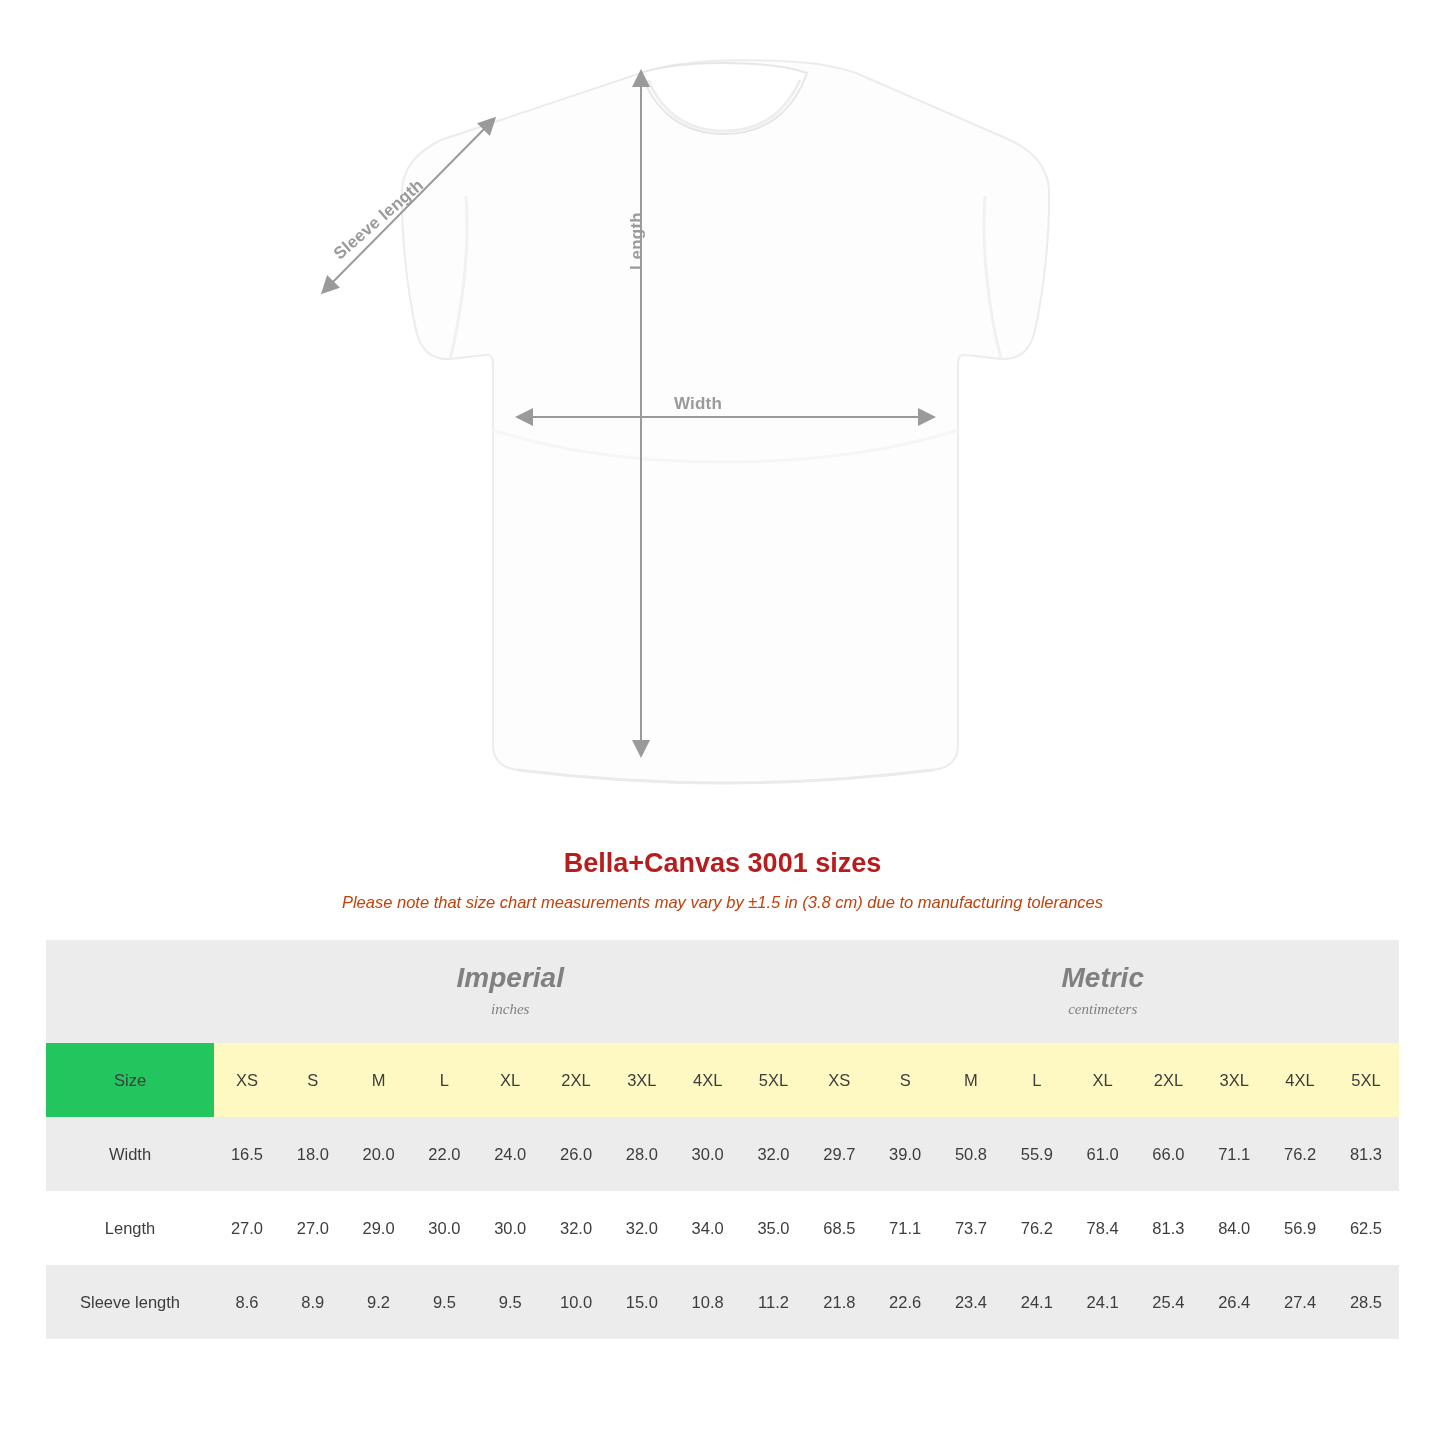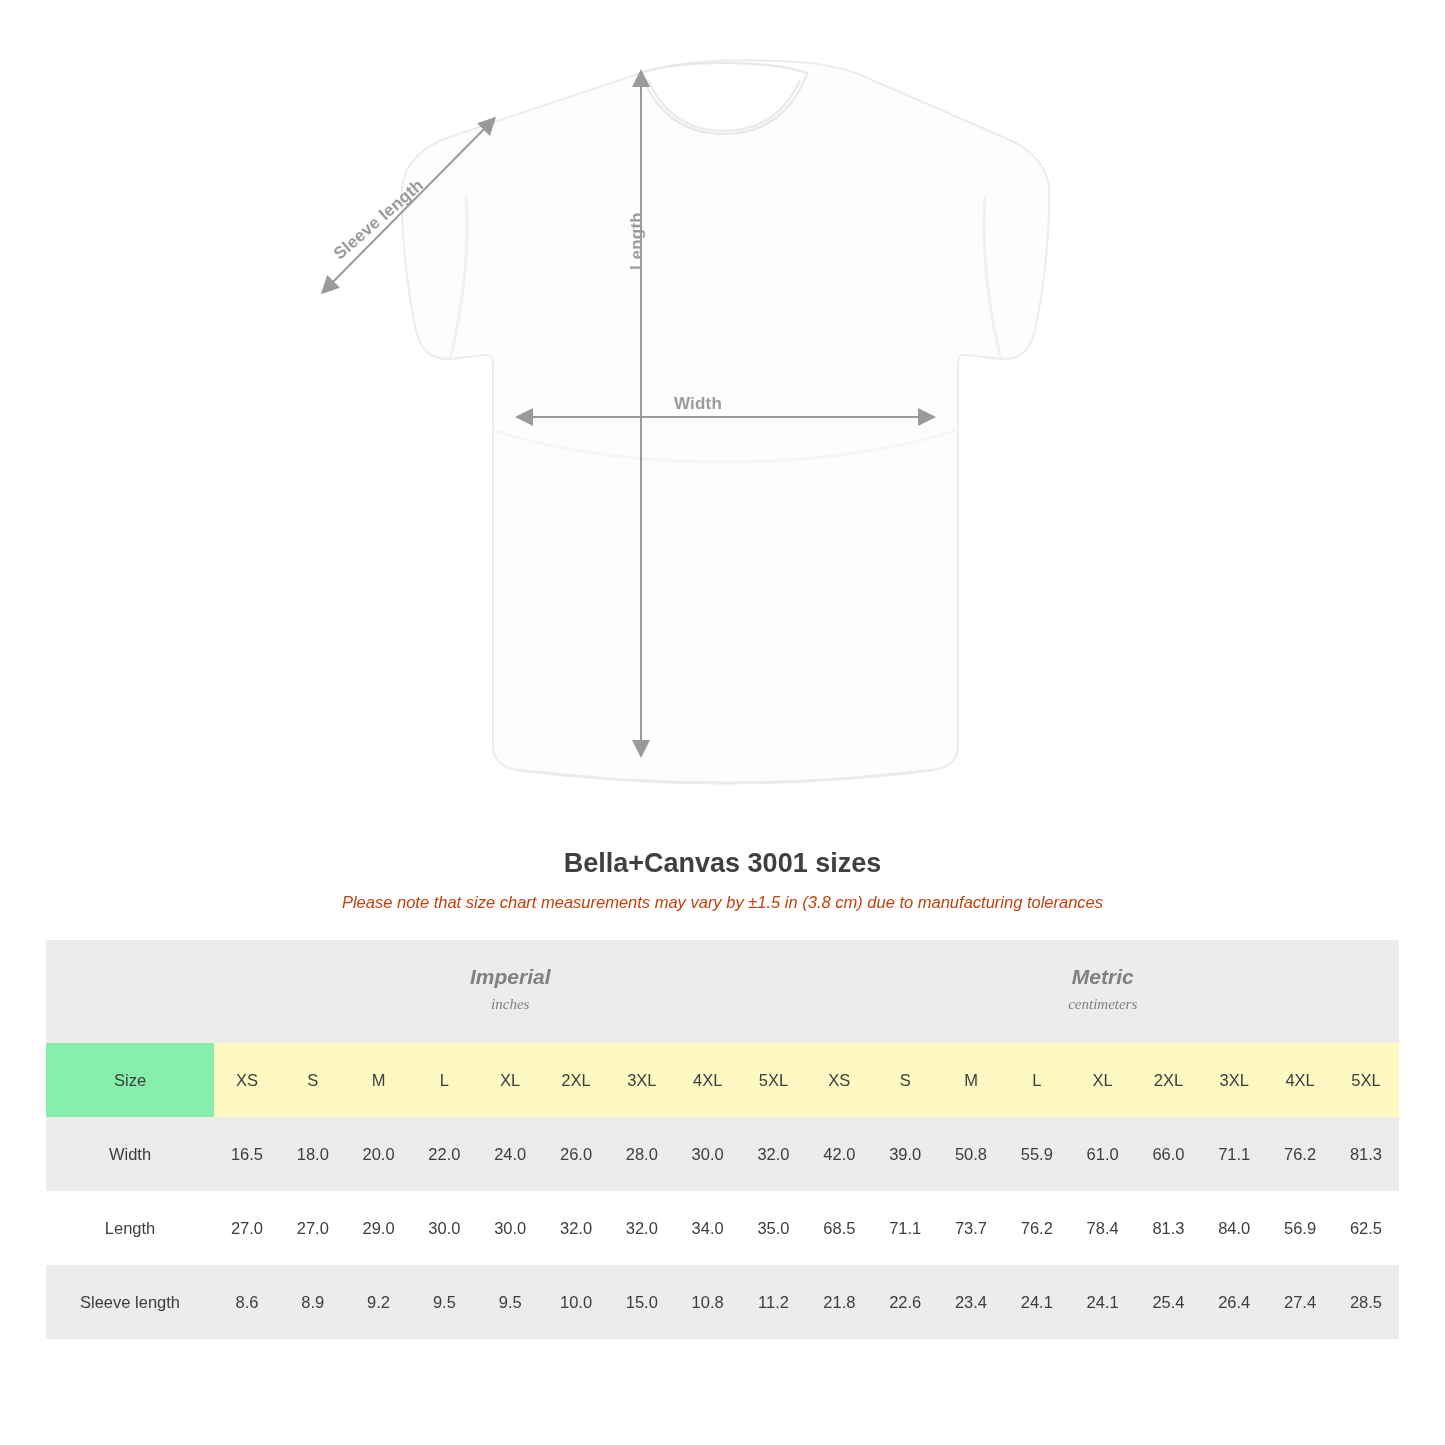--- a/index.html
+++ b/index.html
@@ -57,21 +57,21 @@
   }
 
   
   .title-block {
     text-align: center;
     margin-top: 18px;
   }
   .chart-title {
     font-size: 27px;
     font-weight: bold;
-    color: #404040;
+    color: #b91c1c;
     margin: 0;
   }
   .chart-note {
     font-size: 16.5px;
     font-style: italic;
     color: #c2410c;
     margin: 14px 0 0 0;
   }
 
   
@@ -91,42 +91,42 @@
     vertical-align: middle;
     font-weight: normal;
     font-size: 16.5px;
     color: #3d3d3d;
   }
   .unit-row td {
     height: 103px;
     background: #ececec;
   }
   .unit-name {
-    font-size: 21px;
+    font-size: 28px;
     font-style: italic;
     font-weight: bold;
     color: #808080;
     line-height: 1.25;
   }
   .unit-sub {
     font-size: 15px;
     font-style: italic;
     color: #808080;
     line-height: 1.9;
     font-family: Liberation Serif, serif;
   }
   .head-row td {
     height: 74px;
     background: #fef9c3;
     font-weight: bold;
     font-size: 16.5px;
     color: #3d3d3d;
   }
   .head-row td.rowhead {
-    background: #86efac;
+    background: #22c55e;
   }
   .data-row td {
     height: 74px;
   }
   .data-row.shade td {
     background: #ececec;
   }
   .data-row.plain td {
     background: #ffffff;
   }
@@ -268,21 +268,21 @@
             <td class="rowhead">Width</td>
             <td>16.5</td>
             <td>18.0</td>
             <td>20.0</td>
             <td>22.0</td>
             <td>24.0</td>
             <td>26.0</td>
             <td>28.0</td>
             <td>30.0</td>
             <td>32.0</td>
-            <td>42.0</td>
+            <td>29.7</td>
             <td>39.0</td>
             <td>50.8</td>
             <td>55.9</td>
             <td>61.0</td>
             <td>66.0</td>
             <td>71.1</td>
             <td>76.2</td>
             <td>81.3</td>
           </tr>
           <tr class="data-row plain">

